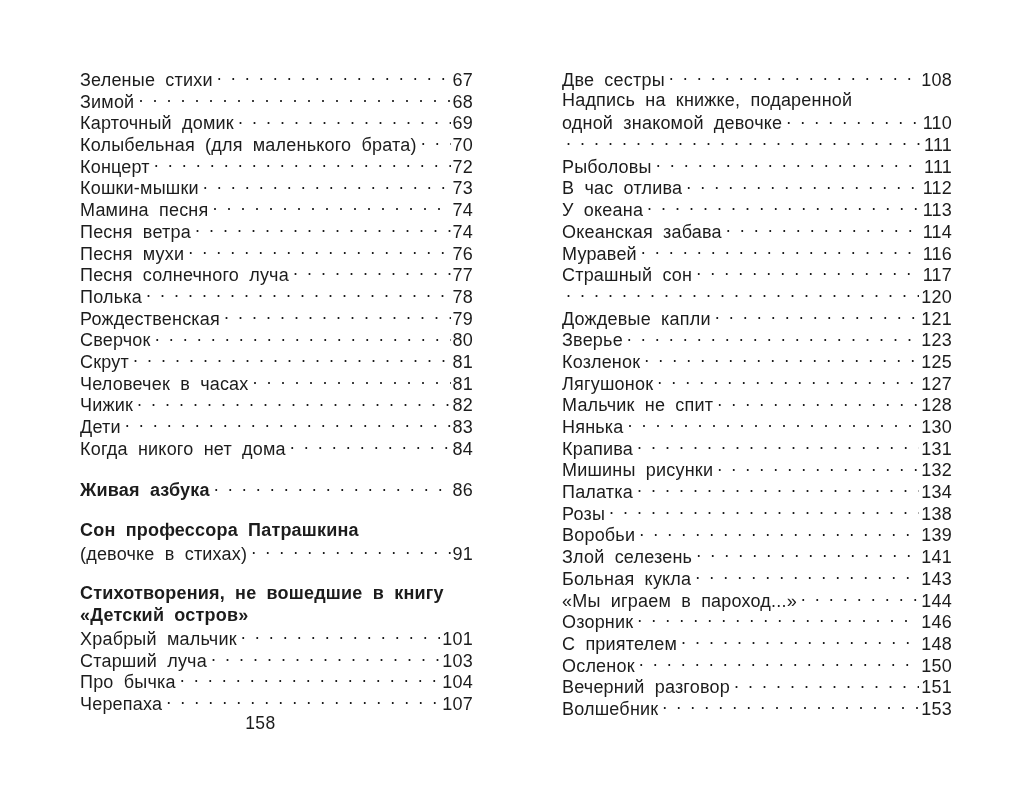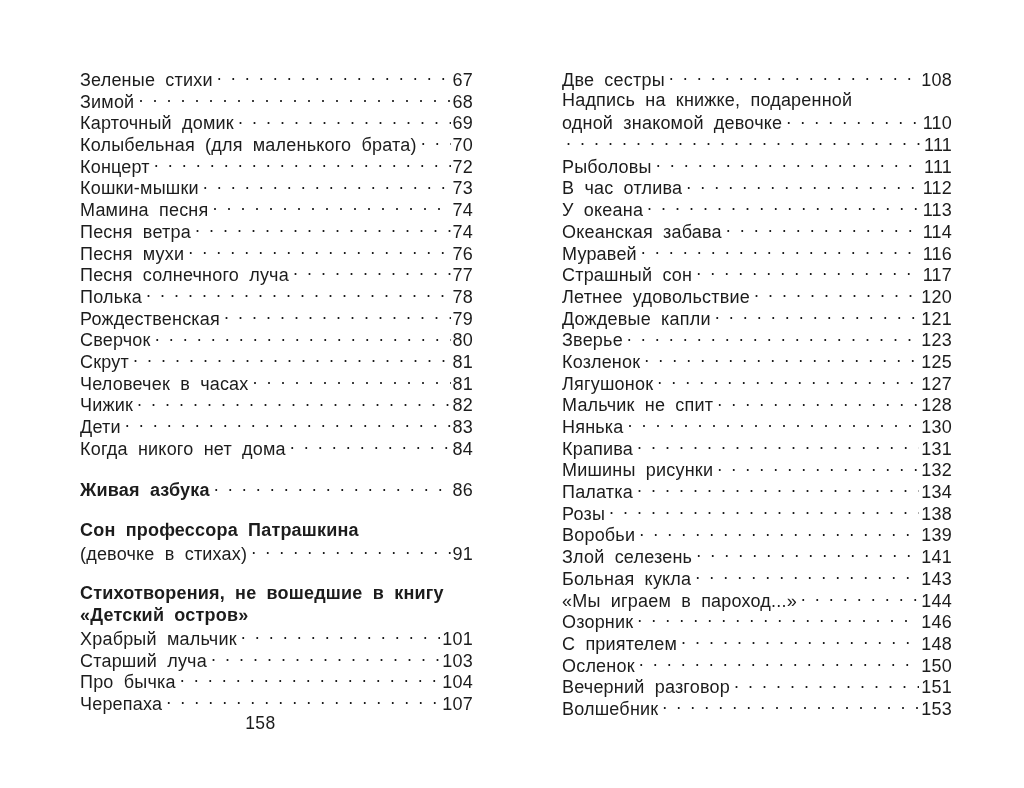--- a/index.html
+++ b/index.html
@@ -250,21 +250,20 @@
         <span class="toc-title">Муравей</span>
         <span class="leader"></span>
         <span class="toc-page">116</span>
       </div>
       <div class="toc-row">
         <span class="toc-title">Страшный сон</span>
         <span class="leader"></span>
         <span class="toc-page">117</span>
       </div>
       <div class="toc-row">
-        <span class="toc-title">Летнее удовольствие</span>
         <span class="leader"></span>
         <span class="toc-page">120</span>
       </div>
       <div class="toc-row">
         <span class="toc-title">Дождевые капли</span>
         <span class="leader"></span>
         <span class="toc-page">121</span>
       </div>
       <div class="toc-row">
         <span class="toc-title">Зверье</span>

